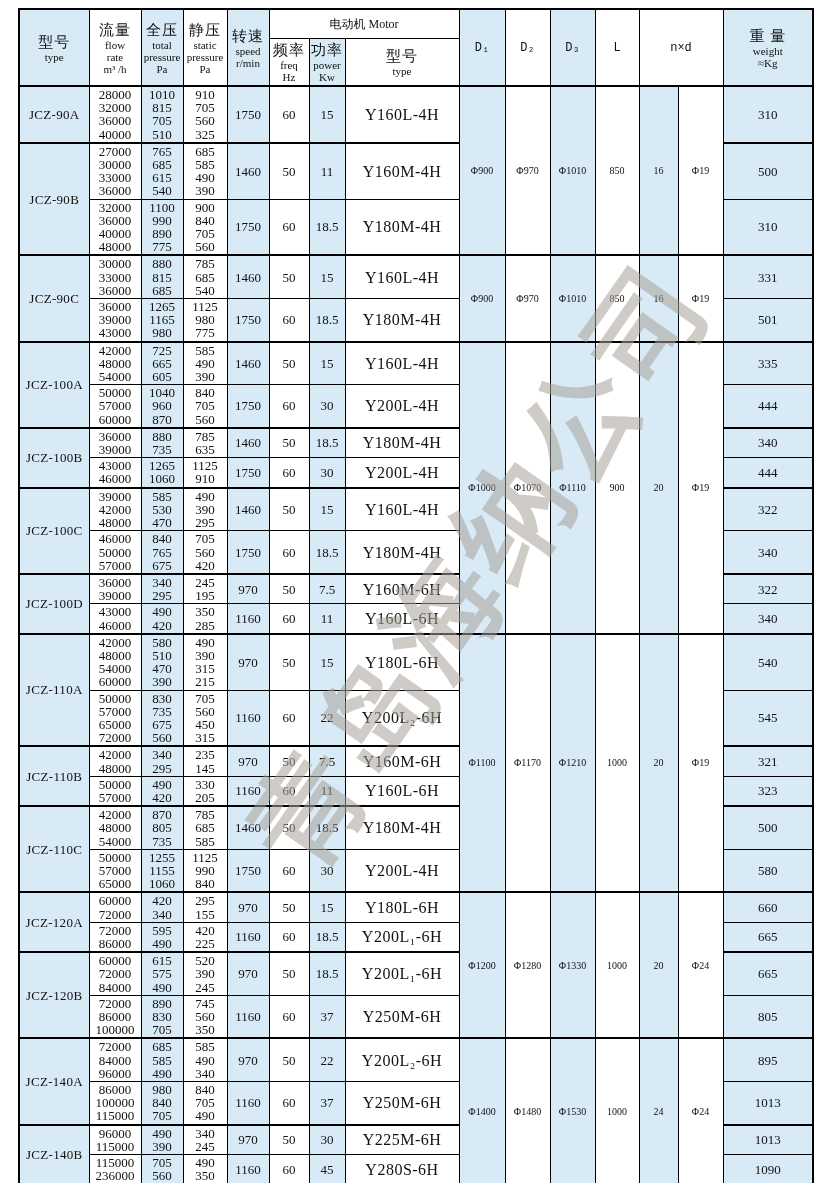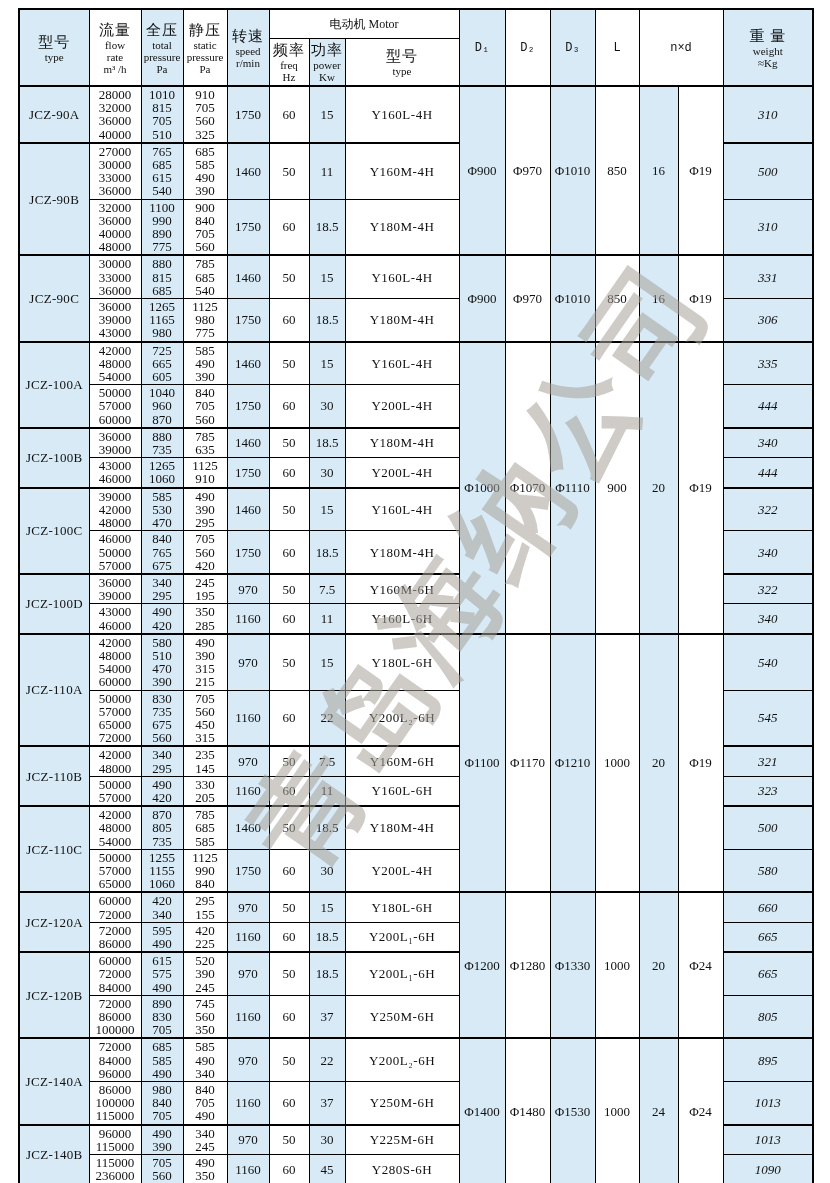--- a/index.html
+++ b/index.html
@@ -19,23 +19,23 @@
   .c-blue{background:#d7eaf6;}
   .c-white{background:#ffffff;}
   thead th{padding:2px 1px;}
   thead .zh{font-size:15px;line-height:18px;letter-spacing:1px;}
   thead .en{font-size:11px;line-height:12px;}
   thead .unit{font-size:11px;line-height:12px;}
   .motor-band{font-size:12px;line-height:20px;height:24px;}
   .dcol{font-size:12px;font-family:Liberation Mono, monospace;}
   tbody td{font-size:13px;line-height:13.2px;}
   td.model-cell{font-size:13px;letter-spacing:0.3px;}
-  td.motor-cell{font-size:13px;letter-spacing:0.5px;}
-  td.dim-cell{font-size:13px;}
-  td.weight-cell{font-size:13px;font-style:italic;}
+  td.motor-cell{font-size:16px;letter-spacing:0.5px;}
+  td.dim-cell{font-size:10px;}
+  td.weight-cell{font-size:13px;}
   .value-line{font-size:13px;line-height:13.2px;}
   tr.model-start td{border-top:2px solid #000;}
   thead tr:last-child th{border-bottom:2px solid #000;}
   .watermark{
     position:absolute;top:565px;left:480px;
     transform:translate(-50%,-50%) rotate(-55deg);
     white-space:nowrap;font-size:112px;letter-spacing:6px;
     color:rgba(167,161,153,0.55);z-index:5;pointer-events:none;
     font-family:"Liberation Serif","DejaVu Serif",serif;font-weight:bold;
   }
@@ -246,21 +246,21 @@
           </td>
           <td class="c-white">
             <div class="value-line">1125</div>
             <div class="value-line">980</div>
             <div class="value-line">775</div>
           </td>
           <td class="c-blue">1750</td>
           <td class="c-white">60</td>
           <td class="c-blue">18.5</td>
           <td class="c-white motor-cell">Y180M-4H</td>
-          <td class="c-blue weight-cell">306</td>
+          <td class="c-blue weight-cell">501</td>
         </tr>
         <tr class="model-start">
           <td class="c-blue model-cell" rowspan="2">JCZ-100A</td>
           <td class="c-white">
             <div class="value-line">42000</div>
             <div class="value-line">48000</div>
             <div class="value-line">54000</div>
           </td>
           <td class="c-blue">
             <div class="value-line">725</div>

